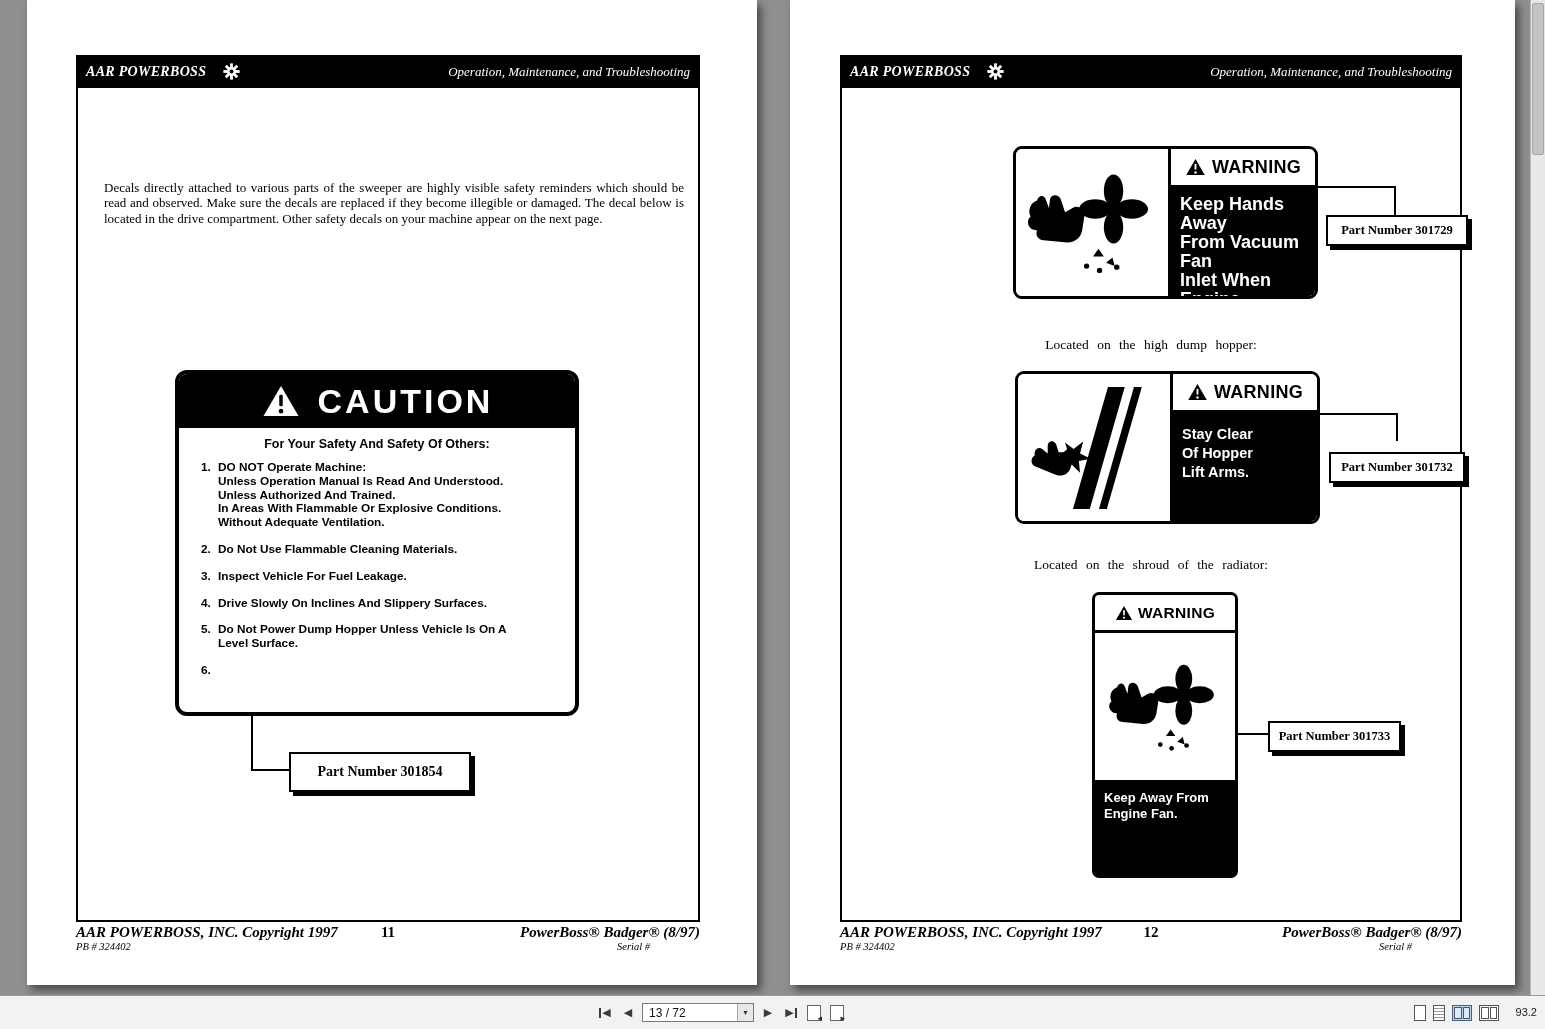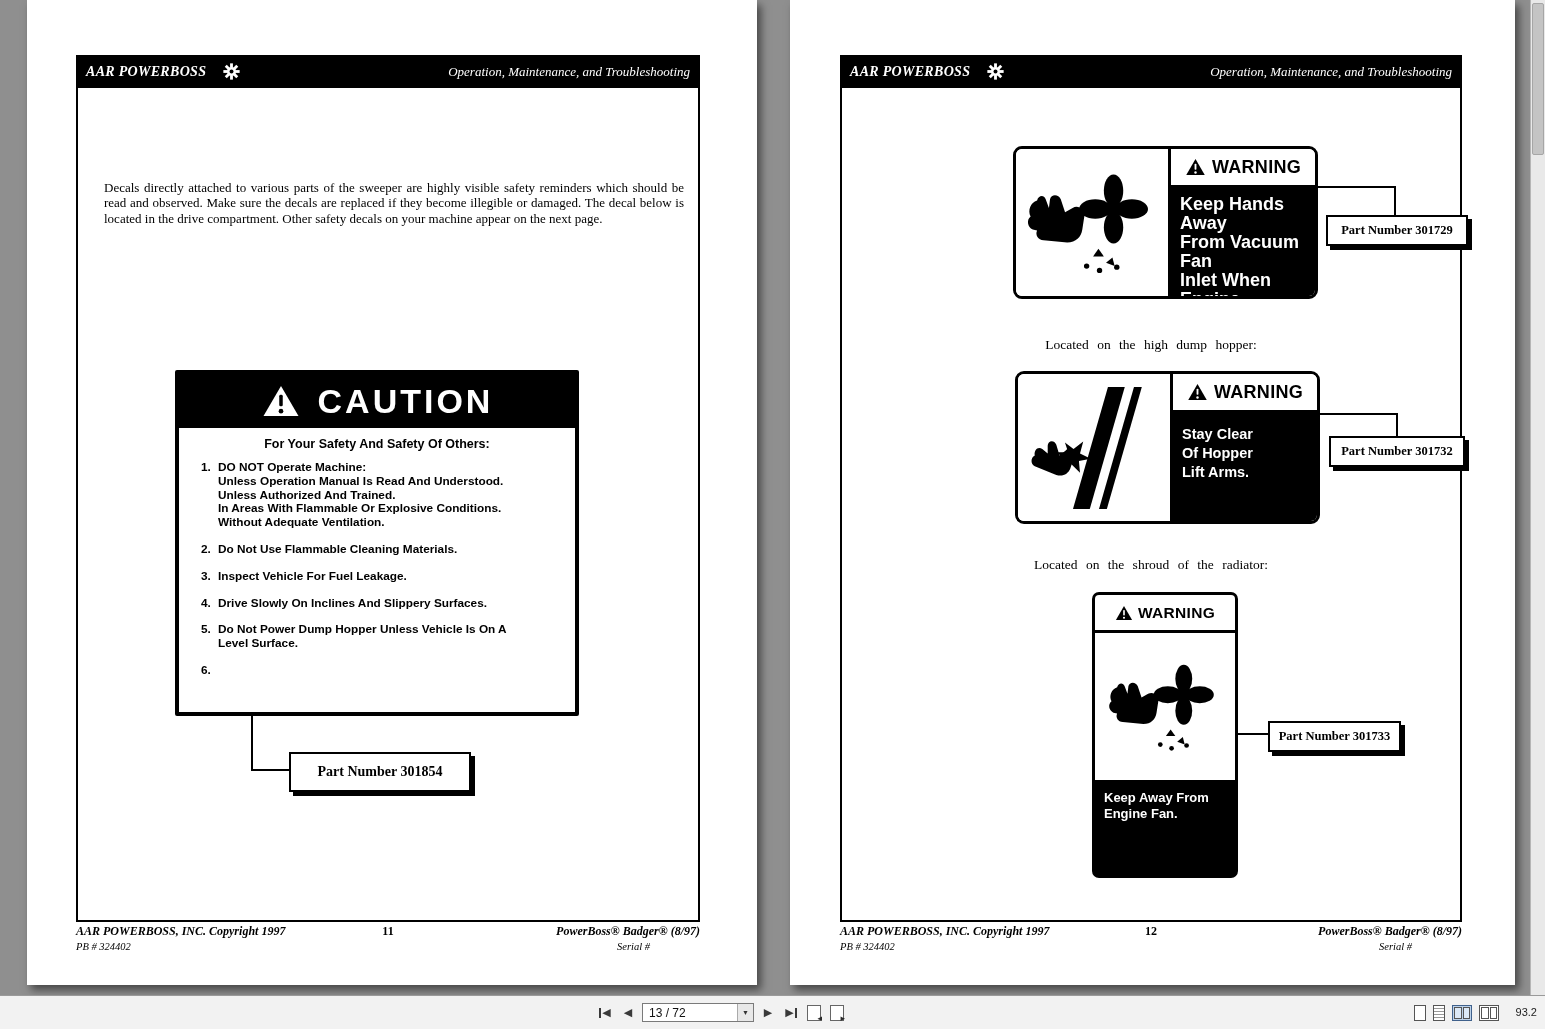--- a/index.html
+++ b/index.html
@@ -21,21 +21,21 @@
   .hdr-right{font-style:italic;font-size:13px;}
 
   .pg-frame{position:absolute;top:88px;bottom:63px;border-left:2px solid #000;border-right:2px solid #000;border-bottom:2px solid #000;box-sizing:border-box;}
   .page-l .pg-frame{left:49px;width:624px;}
   .page-r .pg-frame{left:50px;width:622px;}
 
   .doc-title{position:absolute;top:108px;left:0;right:0;text-align:center;font-size:22px;font-weight:bold;letter-spacing:.5px;}
   .intro{position:absolute;left:77px;width:580px;top:180px;font-size:13px;line-height:15.3px;text-align:justify;}
 
   
-  .caution{position:absolute;left:148px;top:370px;width:404px;height:346px;border:4px solid #000;border-radius:2px;box-sizing:border-box;background:#fff;overflow:hidden;}
+  .caution{position:absolute;left:148px;top:370px;width:404px;height:346px;border:4px solid #000;border-radius:12px;box-sizing:border-box;background:#fff;overflow:hidden;}
   .caution-head{height:54px;background:#000;display:flex;align-items:center;justify-content:center;gap:17px;}
   .caution-word{color:#fff;font-family:"Liberation Sans",sans-serif;font-weight:bold;font-size:34px;letter-spacing:3px;}
   .caution-sub{margin-top:9px;text-align:center;font-family:"Liberation Sans",sans-serif;font-weight:bold;font-size:12.5px;}
   .caution-items{margin:10px 14px 0 22px;font-family:"Liberation Sans",sans-serif;font-weight:bold;font-size:11.8px;line-height:13.8px;}
   .c-item{display:flex;margin-bottom:13px;}
   .c-num{width:17px;flex:none;}
   .preline{white-space:pre-line;}
 
   .conn{position:absolute;background:#000;}
   .part-box{position:absolute;background:#fff;border:2px solid #000;box-shadow:4px 4px 0 #000;
@@ -57,25 +57,25 @@
 
   .vdecal{position:absolute;left:302px;top:592px;width:146px;height:286px;border:3px solid #000;border-radius:7px;
     background:#000;box-sizing:border-box;display:flex;flex-direction:column;overflow:hidden;}
   .v-band{height:35px;flex:none;background:#fff;display:flex;align-items:center;justify-content:center;gap:5px;}
   .v-band .warn-word{font-size:15.5px;}
   .v-picto{height:150px;flex:none;background:#fff;border-top:3px solid #000;box-sizing:border-box;display:flex;align-items:center;justify-content:center;}
   .v-msg{flex:1;background:#000;color:#fff;font-family:"Liberation Sans",sans-serif;font-weight:bold;font-size:13px;line-height:16px;padding:10px 9px;}
 
   .pb-r{height:27px;font-size:12.5px;}
   .pb-1{left:536px;top:215px;width:138px;}
-  .pb-2{left:539px;top:436px;width:132px;}
+  .pb-2{left:539px;top:452px;width:132px;}
   .pb-3{left:478px;top:721px;width:129px;}
 
   
-  .f-row1{position:absolute;top:924px;display:flex;justify-content:space-between;font-size:12px;font-weight:bold;font-style:italic;}
+  .f-row1{position:absolute;top:924px;display:flex;justify-content:space-between;font-size:15px;font-weight:bold;font-style:italic;}
   .page-l .f-row1{left:49px;width:624px;}
   .page-r .f-row1{left:50px;width:622px;}
   .f-page{position:absolute;left:0;right:0;text-align:center;font-style:normal;}
   .f-row2{position:absolute;top:941px;display:flex;justify-content:space-between;font-size:10.5px;font-style:italic;}
   .page-l .f-row2{left:49px;width:624px;}
   .page-r .f-row2{left:50px;width:622px;}
   .f-serial{margin-right:50px;}
 
   
   .scrollbar{position:absolute;right:0;top:0;width:15px;bottom:34px;background:#e9e9e9;border-left:1px solid #b5b5b5;box-sizing:border-box;}

